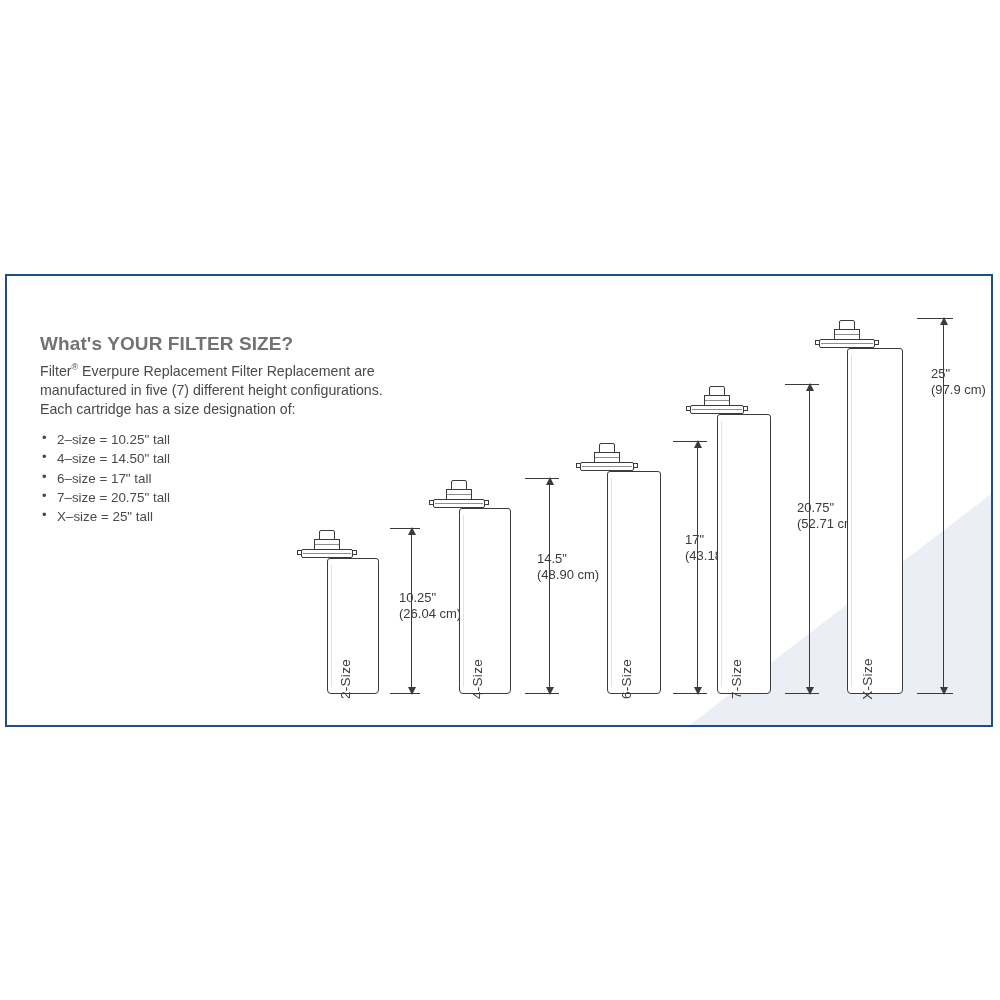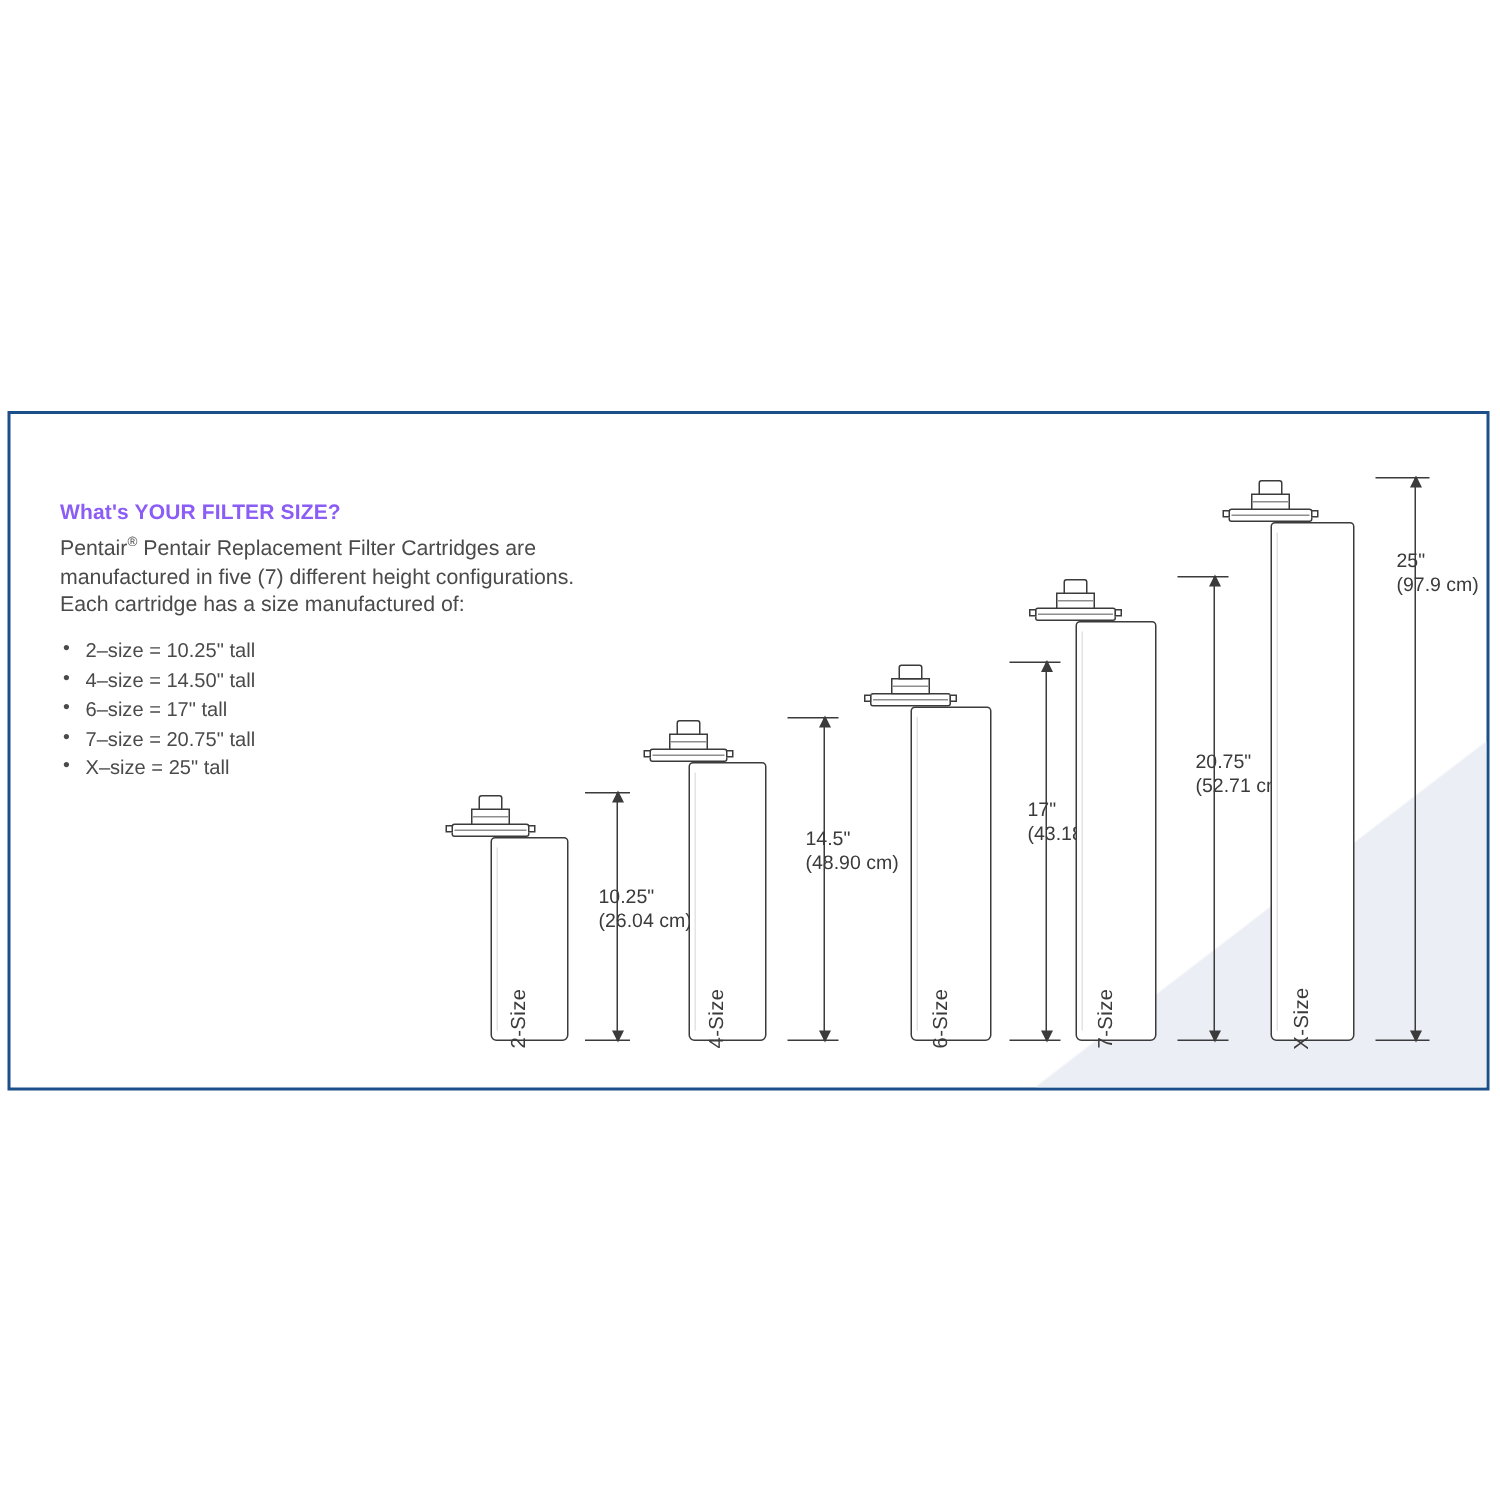--- a/index.html
+++ b/index.html
@@ -40,23 +40,23 @@
   }
 
   
   #textblock {
     position: absolute;
     left: 33px;
     top: 57px;
     width: 430px;
   }
   #heading {
-    font-size: 14px;
+    font-size: 19px;
     font-weight: bold;
-    color: #8b5cf6;
+    color: #737373;
     letter-spacing: 0.1px;
     margin: 0 0 7px 0;
   }
   #intro {
     font-size: 14.2px;
     color: #4a4a4a;
     line-height: 1.33;
     margin: 0 0 11px 0;
   }
   #intro .sup {
@@ -233,23 +233,23 @@
 </head>
 <body>
 
 <div id="panel">
 
   <div id="wedge"></div>
 
   <div id="textblock">
     <div id="heading">What's YOUR FILTER SIZE?</div>
     <p id="intro">
-      <span>Pentair</span><span class="sup">®</span><span> Pentair Replacement Filter Cartridges are</span><br>
+      <span>Filter</span><span class="sup">®</span><span> Everpure Replacement Filter Replacement are</span><br>
       <span>manufactured in five (7) different height configurations.</span><br>
-      <span>Each cartridge has a size manufactured of:</span>
+      <span>Each cartridge has a size designation of:</span>
     </p>
     <ul id="sizelist">
       <li>2–size = 10.25" tall</li>
       <li>4–size = 14.50" tall</li>
       <li>6–size = 17" tall</li>
       <li>7–size = 20.75" tall</li>
       <li>X–size = 25" tall</li>
     </ul>
   </div>
 

